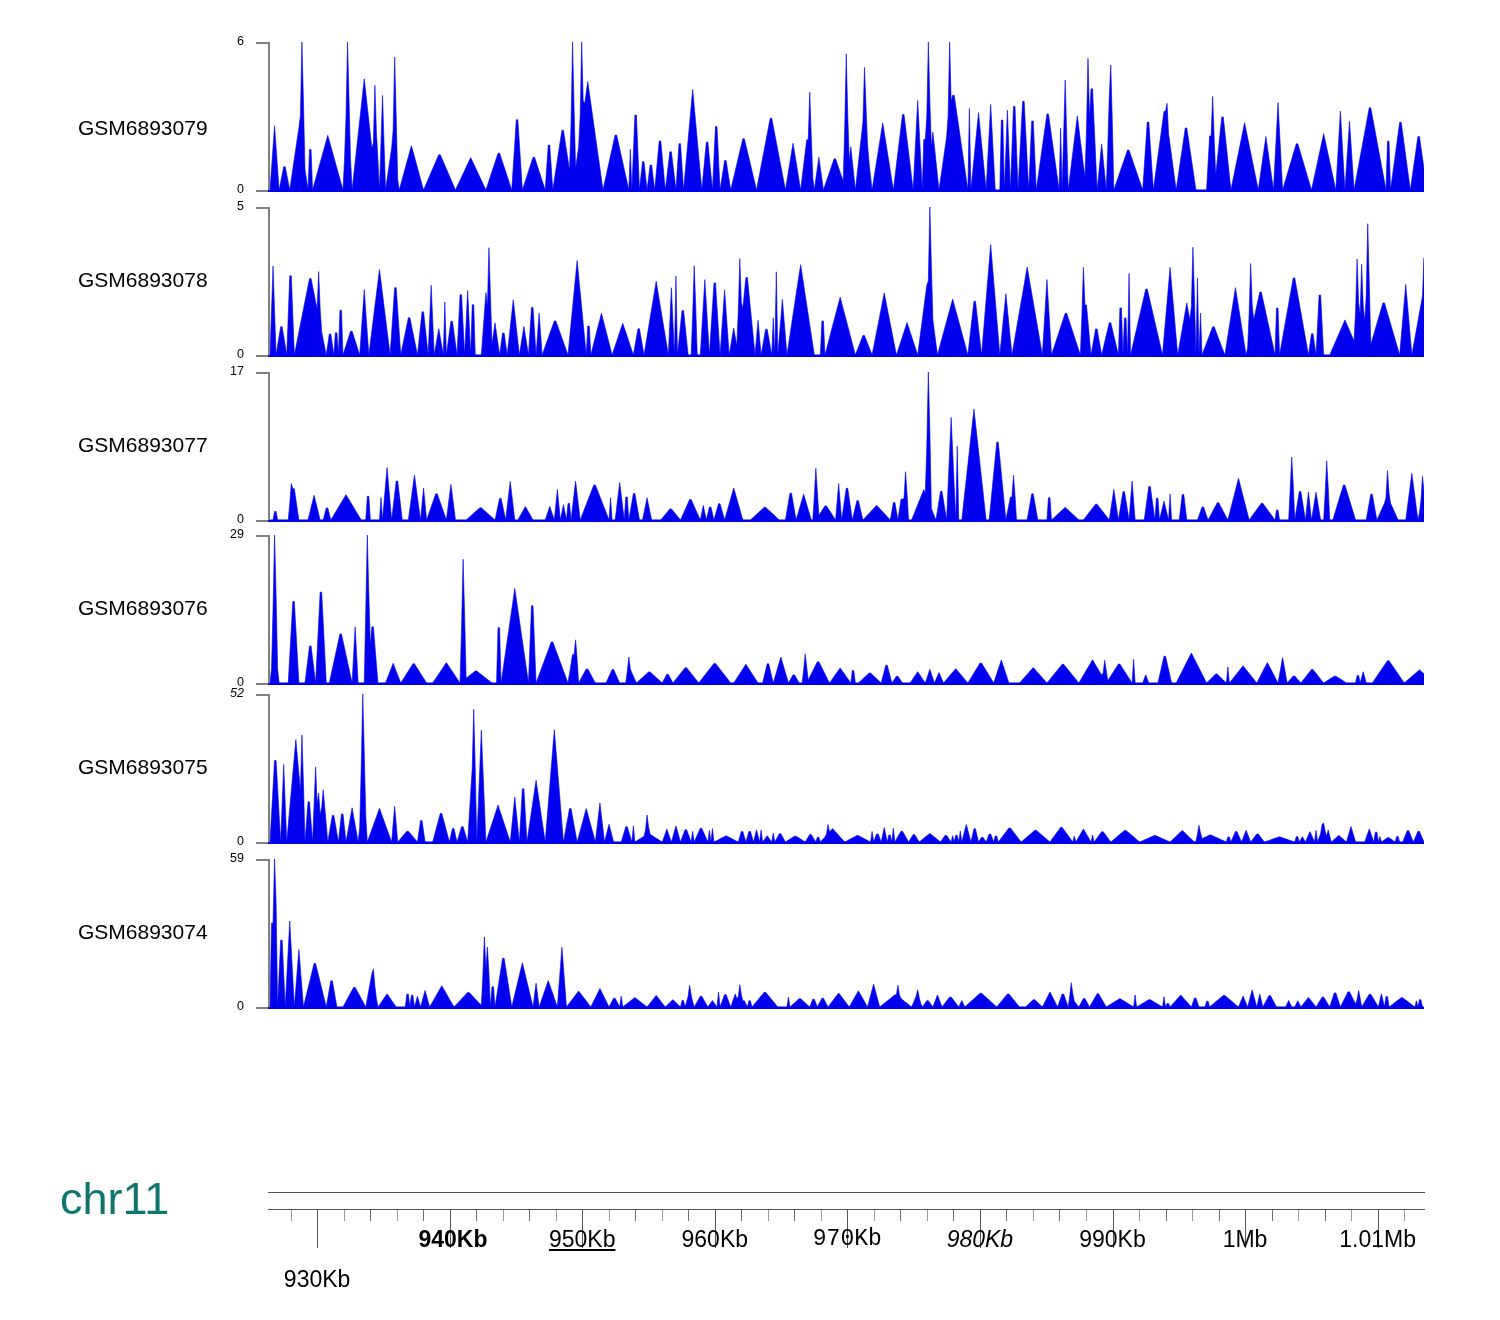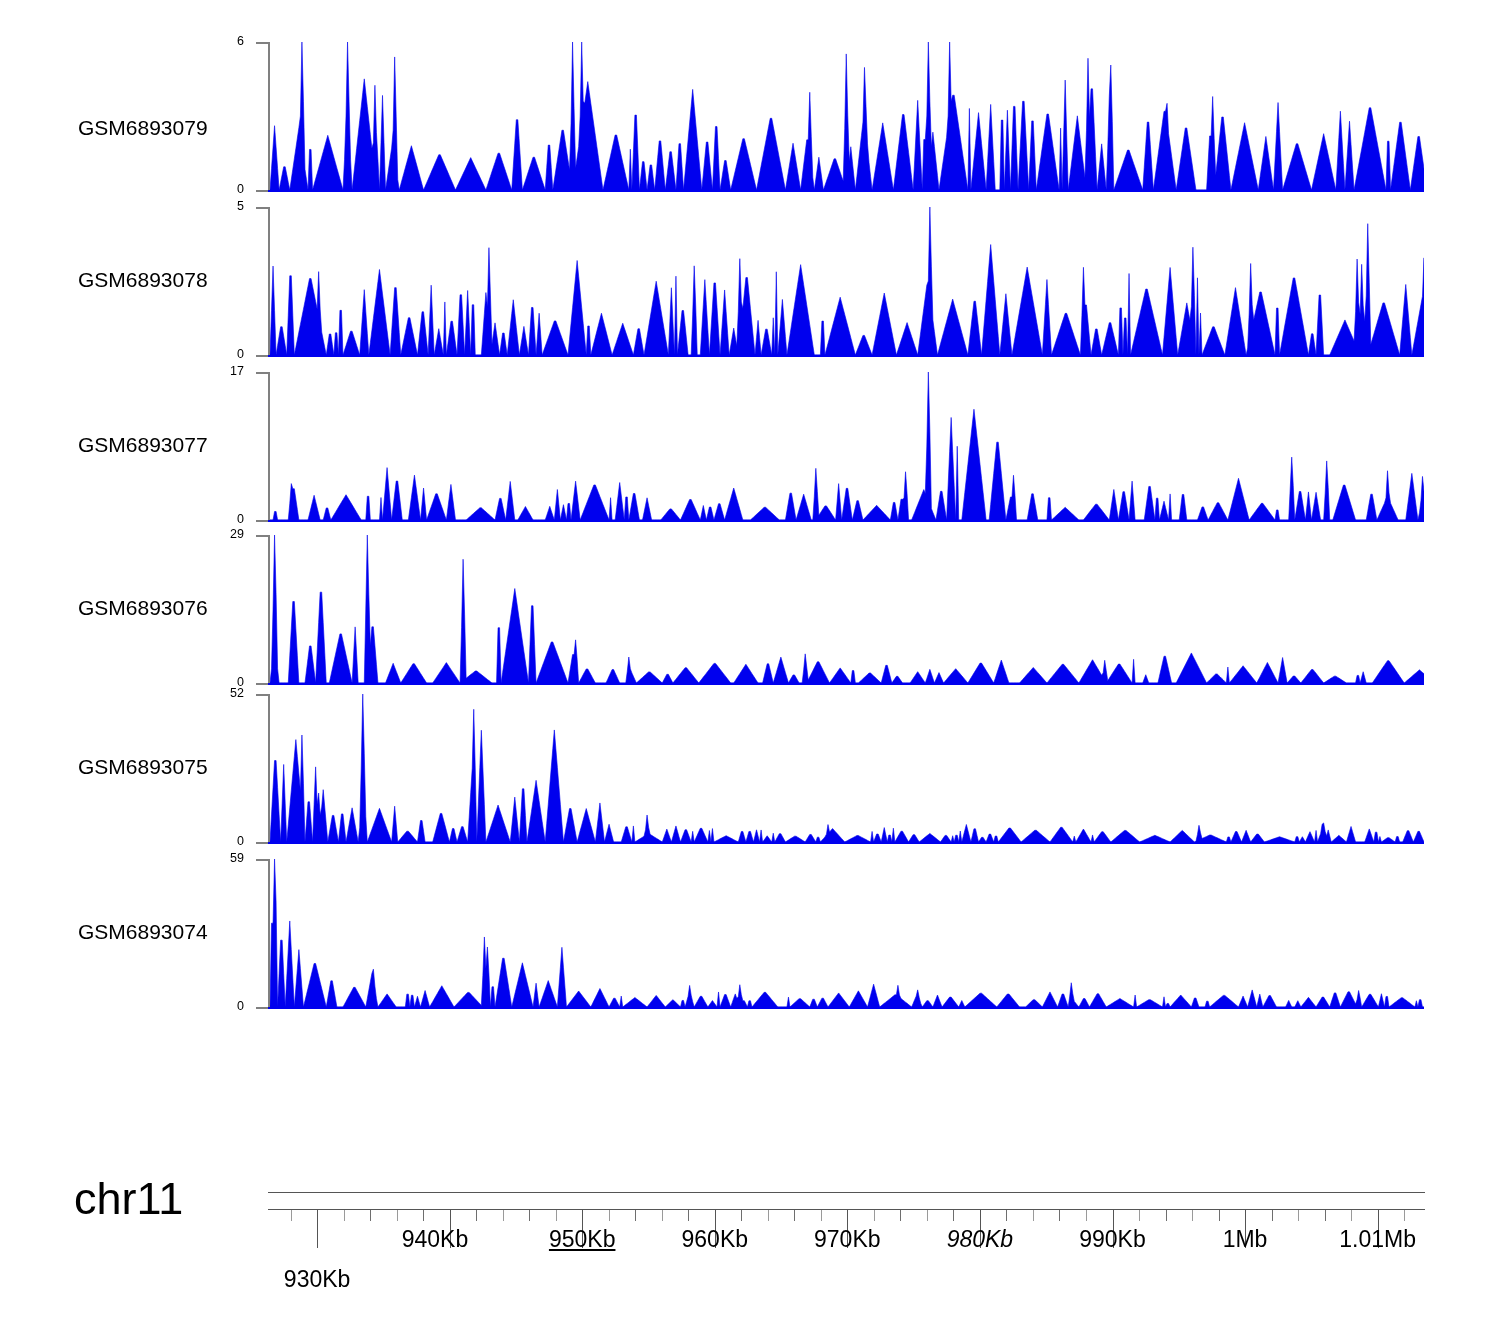--- a/index.html
+++ b/index.html
@@ -58,24 +58,24 @@
     left:270px;
     width:1154px;
     overflow:hidden;
   }
   .plot svg{display:block;width:100%;height:100%;}
 
   
   #ruler{position:absolute;left:0;top:1176px;width:1500px;height:110px;}
   #chrom-label{
     position:absolute;
-    left:74px;top:0px;
+    left:60px;top:0px;
     font-size:45px;
     line-height:45px;
-    color:#000000;
+    color:#0f766e;
     letter-spacing:0px;
     white-space:nowrap;
   }
   #ruler-top-line{
     position:absolute;
     left:268px;top:16px;
     width:1157px;height:1px;
     background:#555555;
   }
   #ruler-axis-line{
@@ -162,21 +162,21 @@
             <path d="M0,148 L0.00,148.00 L1.52,133.80 L3.04,74.00 L4.56,0.00 L6.08,59.20 L7.60,133.80 L9.12,148.00 L10.64,148.00 L12.16,148.00 L13.68,148.00 L15.20,148.00 L16.72,148.00 L18.25,148.00 L19.77,120.84 L21.29,93.68 L22.81,66.52 L24.33,66.52 L25.85,93.68 L27.37,120.84 L28.89,148.00 L30.41,148.00 L31.93,148.00 L33.45,148.00 L34.97,148.00 L36.49,135.65 L38.01,123.30 L39.53,110.95 L41.05,110.95 L42.57,123.30 L44.09,135.65 L45.61,148.00 L47.13,117.71 L48.65,87.43 L50.17,57.14 L51.69,57.14 L53.21,87.43 L54.74,117.71 L56.26,148.00 L57.78,148.00 L59.30,148.00 L60.82,140.98 L62.34,133.97 L63.86,126.95 L65.38,119.93 L66.90,112.91 L68.42,105.90 L69.94,98.88 L71.46,98.88 L72.98,105.90 L74.50,112.91 L76.02,119.93 L77.54,126.95 L79.06,133.97 L80.58,140.98 L82.10,148.00 L83.62,119.95 L85.14,91.89 L86.66,119.95 L88.18,148.00 L89.70,148.00 L91.23,148.00 L92.75,148.00 L94.27,148.00 L95.79,74.00 L97.31,0.00 L98.83,59.20 L100.35,110.55 L101.87,91.82 L103.39,91.82 L104.91,110.55 L106.43,129.27 L107.95,148.00 L109.47,148.00 L110.99,148.00 L112.51,148.00 L114.03,148.00 L115.55,148.00 L117.07,144.05 L118.59,140.11 L120.11,136.16 L121.63,132.22 L123.15,128.27 L124.67,132.22 L126.19,136.16 L127.72,140.11 L129.24,144.05 L130.76,148.00 L132.28,145.60 L133.80,143.19 L135.32,140.79 L136.84,138.38 L138.36,135.98 L139.88,133.57 L141.40,131.17 L142.92,128.76 L144.44,128.76 L145.96,131.17 L147.48,133.57 L149.00,135.98 L150.52,138.38 L152.04,140.79 L153.56,143.19 L155.08,145.60 L156.60,148.00 L158.12,148.00 L159.64,148.00 L161.16,148.00 L162.69,148.00 L164.21,145.73 L165.73,143.47 L167.25,141.20 L168.77,138.94 L170.29,136.67 L171.81,134.41 L173.33,132.14 L174.85,129.87 L176.37,127.61 L177.89,129.87 L179.41,132.14 L180.93,134.41 L182.45,136.67 L183.97,138.94 L185.49,141.20 L187.01,143.47 L188.53,145.73 L190.05,148.00 L191.57,92.30 L193.09,24.22 L194.61,79.92 L196.13,143.21 L197.65,142.01 L199.18,140.82 L200.70,139.62 L202.22,138.42 L203.74,137.22 L205.26,136.03 L206.78,136.03 L208.30,137.22 L209.82,138.42 L211.34,139.62 L212.86,140.82 L214.38,142.01 L215.90,143.21 L217.42,144.41 L218.94,145.61 L220.46,146.80 L221.98,148.00 L223.50,148.00 L225.02,148.00 L226.54,148.00 L228.06,92.73 L229.58,92.73 L231.10,148.00 L232.62,137.50 L234.14,127.01 L235.67,116.51 L237.19,106.01 L238.71,95.52 L240.23,85.02 L241.75,74.53 L243.27,64.03 L244.79,53.53 L246.31,64.03 L247.83,74.53 L249.35,85.02 L250.87,95.52 L252.39,106.01 L253.91,116.51 L255.43,127.01 L256.95,137.50 L258.47,148.00 L259.99,109.39 L261.51,70.78 L263.03,70.78 L264.55,109.39 L266.07,148.00 L267.59,143.89 L269.11,139.79 L270.64,135.68 L272.16,131.58 L273.68,127.47 L275.20,123.36 L276.72,119.26 L278.24,115.15 L279.76,111.04 L281.28,106.94 L282.80,106.94 L284.32,111.04 L285.84,115.15 L287.36,119.26 L288.88,123.36 L290.40,127.47 L291.92,131.58 L293.44,135.68 L294.96,139.79 L296.48,143.89 L298.00,148.00 L299.52,138.53 L301.04,129.06 L302.56,119.59 L304.08,119.59 L305.60,104.85 L307.13,124.27 L308.65,148.00 L310.17,145.19 L311.69,142.38 L313.21,139.57 L314.73,136.76 L316.25,133.95 L317.77,133.95 L319.29,136.76 L320.81,139.57 L322.33,142.38 L323.85,145.19 L325.37,148.00 L326.89,148.00 L328.41,148.00 L329.93,148.00 L331.45,148.00 L332.97,148.00 L334.49,148.00 L336.01,148.00 L337.53,144.64 L339.05,141.28 L340.57,137.93 L342.09,134.57 L343.62,134.57 L345.14,137.93 L346.66,141.28 L348.18,144.64 L349.70,148.00 L351.22,148.00 L352.74,148.00 L354.26,148.00 L355.78,148.00 L357.30,136.31 L358.82,122.01 L360.34,133.71 L361.86,137.92 L363.38,141.28 L364.90,144.64 L366.42,148.00 L367.94,146.61 L369.46,145.23 L370.98,143.84 L372.50,142.46 L374.02,141.07 L375.54,139.69 L377.06,138.30 L378.58,136.92 L380.11,136.92 L381.63,138.30 L383.15,139.69 L384.67,141.07 L386.19,142.46 L387.71,143.84 L389.23,145.23 L390.75,146.61 L392.27,148.00 L393.79,145.10 L395.31,142.20 L396.83,139.30 L398.35,139.30 L399.87,142.20 L401.39,145.10 L402.91,148.00 L404.43,146.09 L405.95,144.18 L407.47,142.27 L408.99,140.36 L410.51,138.46 L412.03,136.55 L413.55,134.64 L415.08,132.73 L416.60,132.73 L418.12,134.64 L419.64,136.55 L421.16,138.46 L422.68,140.36 L424.20,142.27 L425.72,144.18 L427.24,146.09 L428.76,148.00 L430.28,146.04 L431.80,144.08 L433.32,142.12 L434.84,140.16 L436.36,138.19 L437.88,136.23 L439.40,134.27 L440.92,132.31 L442.44,130.35 L443.96,128.39 L445.48,128.39 L447.00,130.35 L448.52,132.31 L450.04,134.27 L451.57,136.23 L453.09,138.19 L454.61,140.16 L456.13,142.12 L457.65,144.08 L459.17,146.04 L460.69,148.00 L462.21,148.00 L463.73,148.00 L465.25,145.66 L466.77,143.31 L468.29,140.97 L469.81,138.63 L471.33,136.29 L472.85,133.94 L474.37,131.60 L475.89,129.26 L477.41,131.60 L478.93,133.94 L480.45,136.29 L481.97,138.63 L483.49,140.97 L485.01,143.31 L486.53,145.66 L488.06,148.00 L489.58,148.00 L491.10,148.00 L492.62,148.00 L494.14,141.61 L495.66,135.21 L497.18,128.82 L498.70,128.82 L500.22,135.21 L501.74,141.61 L503.26,148.00 L504.78,142.82 L506.30,137.63 L507.82,132.45 L509.34,127.26 L510.86,122.08 L512.38,127.26 L513.90,132.45 L515.42,137.63 L516.94,142.82 L518.46,148.00 L519.98,145.30 L521.50,142.61 L523.03,139.91 L524.55,139.91 L526.07,142.61 L527.59,145.30 L529.11,148.00 L530.63,148.00 L532.15,148.00 L533.67,134.89 L535.19,118.87 L536.71,131.98 L538.23,144.97 L539.75,141.94 L541.27,138.91 L542.79,135.88 L544.31,132.85 L545.83,129.82 L547.35,126.80 L548.87,126.80 L550.39,129.82 L551.91,132.85 L553.43,135.88 L554.95,138.91 L556.47,141.94 L557.99,144.97 L559.52,148.00 L561.04,145.84 L562.56,143.68 L564.08,141.53 L565.60,139.37 L567.12,137.21 L568.64,135.05 L570.16,132.90 L571.68,135.05 L573.20,137.21 L574.72,139.37 L576.24,141.53 L577.76,143.68 L579.28,145.84 L580.80,148.00 L582.32,135.61 L583.84,135.61 L585.36,148.00 L586.88,148.00 L588.40,148.00 L589.92,146.58 L591.44,145.16 L592.96,143.73 L594.48,142.31 L596.01,140.89 L597.53,139.47 L599.05,138.04 L600.57,138.04 L602.09,139.47 L603.61,140.89 L605.13,142.31 L606.65,143.73 L608.17,145.16 L609.69,146.58 L611.21,148.00 L612.73,142.12 L614.25,136.24 L615.77,130.36 L617.29,130.36 L618.81,136.24 L620.33,142.12 L621.85,148.00 L623.37,145.78 L624.89,143.56 L626.41,141.33 L627.93,141.33 L629.45,143.56 L630.97,145.78 L632.50,148.00 L634.02,148.00 L635.54,148.00 L637.06,148.00 L638.58,148.00 L640.10,148.00 L641.62,145.74 L643.14,143.47 L644.66,141.21 L646.18,138.94 L647.70,136.68 L649.22,138.94 L650.74,141.21 L652.26,143.47 L653.78,145.74 L655.30,148.00 L656.82,143.45 L658.34,138.90 L659.86,134.35 L661.38,138.90 L662.90,143.45 L664.42,148.00 L665.94,144.53 L667.47,141.06 L668.99,137.60 L670.51,141.06 L672.03,144.53 L673.55,148.00 L675.07,146.21 L676.59,144.42 L678.11,142.62 L679.63,140.83 L681.15,139.04 L682.67,137.25 L684.19,135.45 L685.71,133.66 L687.23,135.45 L688.75,137.25 L690.27,139.04 L691.79,140.83 L693.31,142.62 L694.83,144.42 L696.35,146.21 L697.87,148.00 L699.39,145.51 L700.91,143.03 L702.43,140.54 L703.96,138.06 L705.48,135.57 L707.00,133.08 L708.52,130.60 L710.04,128.11 L711.56,128.11 L713.08,130.60 L714.60,133.08 L716.12,135.57 L717.64,138.06 L719.16,140.54 L720.68,143.03 L722.20,145.51 L723.72,148.00 L725.24,143.42 L726.76,138.85 L728.28,134.27 L729.80,129.69 L731.32,125.12 L732.84,129.69 L734.36,134.27 L735.88,138.85 L737.40,143.42 L738.92,148.00 L740.45,148.00 L741.97,148.00 L743.49,148.00 L745.01,148.00 L746.53,148.00 L748.05,148.00 L749.57,148.00 L751.09,146.27 L752.61,144.55 L754.13,142.82 L755.65,141.09 L757.17,139.37 L758.69,137.64 L760.21,135.91 L761.73,134.19 L763.25,132.46 L764.77,134.19 L766.29,135.91 L767.81,137.64 L769.33,139.37 L770.85,141.09 L772.37,142.82 L773.89,144.55 L775.42,146.27 L776.94,148.00 L778.46,146.13 L779.98,144.26 L781.50,142.39 L783.02,140.52 L784.54,138.66 L786.06,136.79 L787.58,134.92 L789.10,133.05 L790.62,131.18 L792.14,129.31 L793.66,129.31 L795.18,131.18 L796.70,133.05 L798.22,134.92 L799.74,136.79 L801.26,138.66 L802.78,140.52 L804.30,142.39 L805.82,144.26 L807.34,146.13 L808.86,148.00 L810.38,145.42 L811.91,142.83 L813.43,140.25 L814.95,137.66 L816.47,135.08 L817.99,132.49 L819.51,129.91 L821.03,127.33 L822.55,124.74 L824.07,127.33 L825.59,129.91 L827.11,132.49 L828.63,135.08 L830.15,137.66 L831.67,140.25 L833.19,137.78 L834.71,125.30 L836.23,135.51 L837.75,145.64 L839.27,143.27 L840.79,140.91 L842.31,138.55 L843.83,136.18 L845.35,133.82 L846.87,131.46 L848.40,129.09 L849.92,129.09 L851.44,131.46 L852.96,133.82 L854.48,136.18 L856.00,138.55 L857.52,140.91 L859.04,143.27 L860.56,145.64 L862.08,148.00 L863.60,124.27 L865.12,148.00 L866.64,148.00 L868.16,148.00 L869.68,148.00 L871.20,148.00 L872.72,148.00 L874.24,143.86 L875.76,139.71 L877.28,143.86 L878.80,148.00 L880.32,148.00 L881.84,148.00 L883.36,148.00 L884.89,148.00 L886.41,148.00 L887.93,148.00 L889.45,141.30 L890.97,134.61 L892.49,127.91 L894.01,121.22 L895.53,121.22 L897.05,127.91 L898.57,134.61 L900.09,141.30 L901.61,148.00 L903.13,148.00 L904.65,148.00 L906.17,148.00 L907.69,145.00 L909.21,141.99 L910.73,138.99 L912.25,135.98 L913.77,132.98 L915.29,129.97 L916.81,126.97 L918.33,123.96 L919.86,120.96 L921.38,117.95 L922.90,120.96 L924.42,123.96 L925.94,126.97 L927.46,129.97 L928.98,132.98 L930.50,135.98 L932.02,138.99 L933.54,141.99 L935.06,145.00 L936.58,148.00 L938.10,146.50 L939.62,144.99 L941.14,143.49 L942.66,141.98 L944.18,140.48 L945.70,138.97 L947.22,138.97 L948.74,140.48 L950.26,141.98 L951.78,143.49 L953.30,144.99 L954.82,146.50 L956.35,148.00 L957.87,132.00 L959.39,148.00 L960.91,146.09 L962.43,144.17 L963.95,142.26 L965.47,140.35 L966.99,138.43 L968.51,136.52 L970.03,134.61 L971.55,132.69 L973.07,130.78 L974.59,132.69 L976.11,134.61 L977.63,136.52 L979.15,138.43 L980.67,140.35 L982.19,142.26 L983.71,144.17 L985.23,146.09 L986.75,148.00 L988.27,145.06 L989.79,142.13 L991.31,139.19 L992.84,136.26 L994.36,133.32 L995.88,130.39 L997.40,127.45 L998.92,130.39 L1000.44,133.32 L1001.96,136.26 L1003.48,139.19 L1005.00,142.13 L1006.52,145.06 L1008.04,148.00 L1009.56,139.51 L1011.08,131.01 L1012.60,122.52 L1014.12,131.01 L1015.64,139.51 L1017.16,148.00 L1018.68,146.25 L1020.20,144.49 L1021.72,142.74 L1023.24,140.99 L1024.76,140.99 L1026.28,142.74 L1027.81,144.49 L1029.33,146.25 L1030.85,148.00 L1032.37,146.07 L1033.89,144.14 L1035.41,142.21 L1036.93,140.28 L1038.45,138.35 L1039.97,136.42 L1041.49,134.49 L1043.01,134.49 L1044.53,136.42 L1046.05,138.35 L1047.57,140.28 L1049.09,142.21 L1050.61,144.14 L1052.13,146.07 L1053.65,148.00 L1055.17,147.02 L1056.69,146.05 L1058.21,145.07 L1059.73,144.10 L1061.25,143.12 L1062.77,142.15 L1064.30,141.17 L1065.82,141.17 L1067.34,142.15 L1068.86,143.12 L1070.38,144.10 L1071.90,145.07 L1073.42,146.05 L1074.94,147.02 L1076.46,148.00 L1077.98,148.00 L1079.50,148.00 L1081.02,148.00 L1082.54,148.00 L1084.06,148.00 L1085.58,148.00 L1087.10,140.41 L1088.62,140.41 L1090.14,148.00 L1091.66,142.36 L1093.18,136.73 L1094.70,142.36 L1096.22,148.00 L1097.74,148.00 L1099.26,148.00 L1100.79,148.00 L1102.31,148.00 L1103.83,145.77 L1105.35,143.54 L1106.87,141.30 L1108.39,139.07 L1109.91,136.84 L1111.43,134.61 L1112.95,132.37 L1114.47,130.14 L1115.99,127.91 L1117.51,125.68 L1119.03,125.68 L1120.55,127.91 L1122.07,130.14 L1123.59,132.37 L1125.11,134.61 L1126.63,136.84 L1128.15,139.07 L1129.67,141.30 L1131.19,143.54 L1132.71,145.77 L1134.23,148.00 L1135.75,146.68 L1137.28,145.37 L1138.80,144.05 L1140.32,142.74 L1141.84,141.42 L1143.36,140.10 L1144.88,138.79 L1146.40,137.47 L1147.92,136.16 L1149.44,134.84 L1150.96,136.16 L1152.48,137.47 L1154.00,138.79 L1154.00,148 Z" fill="#0000EE" stroke="#0000EE" stroke-width="0.6"></path>
           </svg>
         </div>
         <div class="baseline" style="top: 683px;"></div>
       </div>
       <div class="track" style="top: 0px;">
         <div class="track-label" style="top: 755px;">GSM6893075</div>
         <div class="axis-v" style="top: 694px; height: 148px;"></div>
         <div class="axis-tick-top" style="top: 694px;"></div>
         <div class="axis-tick-bot" style="top: 842px;"></div>
-        <div class="axis-max" style="top: 686px;">52</div>
+        <div class="axis-max" style="top: 686px; font-style: italic;">52</div>
         <div class="axis-min" style="top: 834px;">0</div>
         <div class="plot" style="top: 694px; height: 148px;">
           <svg viewBox="0 0 1154 148" preserveAspectRatio="none">
             <path d="M0,148 L0.00,148.00 L1.52,120.86 L3.04,93.72 L4.56,66.57 L6.08,66.57 L7.60,93.72 L9.12,120.86 L10.64,148.00 L12.16,109.23 L13.68,70.46 L15.20,109.23 L16.72,148.00 L18.25,130.93 L19.77,113.86 L21.29,96.79 L22.81,79.73 L24.33,62.66 L25.85,45.59 L27.37,62.66 L28.89,79.73 L30.41,96.79 L31.93,41.01 L33.45,89.15 L34.97,148.00 L36.49,127.90 L38.01,107.80 L39.53,107.80 L41.05,127.90 L42.57,148.00 L44.09,110.44 L45.61,72.88 L47.13,110.44 L48.65,99.06 L50.17,121.08 L51.69,113.11 L53.21,95.66 L54.74,113.11 L56.26,130.55 L57.78,148.00 L59.30,139.14 L60.82,130.29 L62.34,121.43 L63.86,121.43 L65.38,130.29 L66.90,139.14 L68.42,148.00 L69.94,133.96 L71.46,119.92 L72.98,119.92 L74.50,133.96 L76.02,148.00 L77.54,139.46 L79.06,130.91 L80.58,122.37 L82.10,113.82 L83.62,122.37 L85.14,130.91 L86.66,139.46 L88.18,148.00 L89.70,133.83 L91.23,74.00 L92.75,0.00 L94.27,59.20 L95.79,122.54 L97.31,148.00 L98.83,143.80 L100.35,139.59 L101.87,135.39 L103.39,131.18 L104.91,126.98 L106.43,122.78 L107.95,118.57 L109.47,114.37 L110.99,118.57 L112.51,122.78 L114.03,126.98 L115.55,131.18 L117.07,135.39 L118.59,139.59 L120.11,143.80 L121.63,148.00 L123.15,130.08 L124.67,112.16 L126.19,130.08 L127.72,148.00 L129.24,146.20 L130.76,144.40 L132.28,142.60 L133.80,140.80 L135.32,138.99 L136.84,137.19 L138.36,137.19 L139.88,138.99 L141.40,140.80 L142.92,142.60 L144.44,144.40 L145.96,146.20 L147.48,148.00 L149.00,137.28 L150.52,126.56 L152.04,126.56 L153.56,137.28 L155.08,148.00 L156.60,148.00 L158.12,148.00 L159.64,148.00 L161.16,148.00 L162.69,148.00 L164.21,142.29 L165.73,136.57 L167.25,130.86 L168.77,125.15 L170.29,119.44 L171.81,119.44 L173.33,125.15 L174.85,130.86 L176.37,136.57 L177.89,142.29 L179.41,148.00 L180.93,141.30 L182.45,134.60 L183.97,134.60 L185.49,141.30 L187.01,148.00 L188.53,142.88 L190.05,137.77 L191.57,132.65 L193.09,132.65 L194.61,137.77 L196.13,142.88 L197.65,148.00 L199.18,123.40 L200.70,98.81 L202.22,74.21 L203.74,15.28 L205.26,75.00 L206.78,148.00 L208.30,110.74 L209.82,73.47 L211.34,36.21 L212.86,73.47 L214.38,110.74 L215.90,148.00 L217.42,143.38 L218.94,138.76 L220.46,134.14 L221.98,129.52 L223.50,124.90 L225.02,120.28 L226.54,115.66 L228.06,111.04 L229.58,115.66 L231.10,120.28 L232.62,124.90 L234.14,129.52 L235.67,134.14 L237.19,138.76 L238.71,143.38 L240.23,148.00 L241.75,133.03 L243.27,118.06 L244.79,103.09 L246.31,118.06 L247.83,133.03 L249.35,148.00 L250.87,121.42 L252.39,94.83 L253.91,94.83 L255.43,121.42 L256.95,148.00 L258.47,137.72 L259.99,127.44 L261.51,117.16 L263.03,106.88 L264.55,96.60 L266.07,86.32 L267.59,96.60 L269.11,106.88 L270.64,117.16 L272.16,127.44 L273.68,137.72 L275.20,148.00 L276.72,129.32 L278.24,110.65 L279.76,91.97 L281.28,73.29 L282.80,54.61 L284.32,35.94 L285.84,54.61 L287.36,73.29 L288.88,91.97 L290.40,110.65 L291.92,129.32 L293.44,148.00 L294.96,139.65 L296.48,131.31 L298.00,122.96 L299.52,114.62 L301.04,114.62 L302.56,122.96 L304.08,131.31 L305.60,139.65 L307.13,148.00 L308.65,142.42 L310.17,136.85 L311.69,131.27 L313.21,125.69 L314.73,120.11 L316.25,114.54 L317.77,120.11 L319.29,125.69 L320.81,131.27 L322.33,136.85 L323.85,142.42 L325.37,148.00 L326.89,134.98 L328.41,121.96 L329.93,108.95 L331.45,121.96 L332.97,134.98 L334.49,148.00 L336.01,142.08 L337.53,136.16 L339.05,130.24 L340.57,136.16 L342.09,142.08 L343.62,148.00 L345.14,148.00 L346.66,148.00 L348.18,148.00 L349.70,148.00 L351.22,148.00 L352.74,142.94 L354.26,137.88 L355.78,132.83 L357.30,132.83 L358.82,137.88 L360.34,142.94 L361.86,148.00 L363.38,131.95 L364.90,148.00 L366.42,147.04 L367.94,146.08 L369.46,145.12 L370.98,144.16 L372.50,143.20 L374.02,142.24 L375.54,135.84 L377.06,120.99 L378.58,133.14 L380.11,140.33 L381.63,141.29 L383.15,142.24 L384.67,143.20 L386.19,144.16 L387.71,145.12 L389.23,146.08 L390.75,147.04 L392.27,148.00 L393.79,143.71 L395.31,139.42 L396.83,135.12 L398.35,139.42 L399.87,143.71 L401.39,148.00 L402.91,142.65 L404.43,137.29 L405.95,131.94 L407.47,137.29 L408.99,142.65 L410.51,148.00 L412.03,143.91 L413.55,139.83 L415.08,135.74 L416.60,135.74 L418.12,139.83 L419.64,143.91 L421.16,148.00 L422.68,137.33 L424.20,148.00 L425.72,144.58 L427.24,141.17 L428.76,137.75 L430.28,134.34 L431.80,134.34 L433.32,137.75 L434.84,141.17 L436.36,144.58 L437.88,148.00 L439.40,136.52 L440.92,148.00 L442.44,134.52 L443.96,148.00 L445.48,147.21 L447.00,146.42 L448.52,145.63 L450.04,144.85 L451.57,144.06 L453.09,143.27 L454.61,142.48 L456.13,141.69 L457.65,142.48 L459.17,143.27 L460.69,144.06 L462.21,144.85 L463.73,145.63 L465.25,146.42 L466.77,147.21 L468.29,148.00 L469.81,142.74 L471.33,137.47 L472.85,137.47 L474.37,142.74 L475.89,148.00 L477.41,142.72 L478.93,137.45 L480.45,137.45 L481.97,142.72 L483.49,148.00 L485.01,141.91 L486.53,135.81 L488.06,141.91 L489.58,148.00 L491.10,135.94 L492.62,148.00 L494.14,145.94 L495.66,143.87 L497.18,141.81 L498.70,143.87 L500.22,145.94 L501.74,148.00 L503.26,139.16 L504.78,148.00 L506.30,145.23 L507.82,142.45 L509.34,139.68 L510.86,139.68 L512.38,142.45 L513.90,145.23 L515.42,148.00 L516.94,147.03 L518.46,146.06 L519.98,145.09 L521.50,144.12 L523.03,143.15 L524.55,142.18 L526.07,142.18 L527.59,143.15 L529.11,144.12 L530.63,145.09 L532.15,146.06 L533.67,147.03 L535.19,148.00 L536.71,145.49 L538.23,142.97 L539.75,140.46 L541.27,140.46 L542.79,142.97 L544.31,145.49 L545.83,148.00 L547.35,143.15 L548.87,143.15 L550.39,148.00 L551.91,146.31 L553.43,144.63 L554.95,142.94 L556.47,140.13 L557.99,130.52 L559.52,137.89 L561.04,136.20 L562.56,134.52 L564.08,136.20 L565.60,137.89 L567.12,139.57 L568.64,141.26 L570.16,142.94 L571.68,144.63 L573.20,146.31 L574.72,148.00 L576.24,147.20 L577.76,146.40 L579.28,145.59 L580.80,144.79 L582.32,143.99 L583.84,143.19 L585.36,142.38 L586.88,141.58 L588.40,141.58 L589.92,142.38 L591.44,143.19 L592.96,143.99 L594.48,144.79 L596.01,145.59 L597.53,146.40 L599.05,147.20 L600.57,148.00 L602.09,137.43 L603.61,148.00 L605.13,144.00 L606.65,140.00 L608.17,140.00 L609.69,144.00 L611.21,148.00 L612.73,140.80 L614.25,133.59 L615.77,140.80 L617.29,148.00 L618.81,141.07 L620.33,141.07 L621.85,148.00 L623.37,134.15 L624.89,148.00 L626.41,145.31 L627.93,142.62 L629.45,139.94 L630.97,137.25 L632.50,137.25 L634.02,139.94 L635.54,142.62 L637.06,145.31 L638.58,148.00 L640.10,145.55 L641.62,143.10 L643.14,140.64 L644.66,140.64 L646.18,143.10 L647.70,145.55 L649.22,148.00 L650.74,146.77 L652.26,145.55 L653.78,144.32 L655.30,143.09 L656.82,141.86 L658.34,140.64 L659.86,139.41 L661.38,140.64 L662.90,141.86 L664.42,143.09 L665.94,144.32 L667.47,145.55 L668.99,146.77 L670.51,148.00 L672.03,145.80 L673.55,143.59 L675.07,141.39 L676.59,141.39 L678.11,143.59 L679.63,145.80 L681.15,148.00 L682.67,141.73 L684.19,148.00 L685.71,141.23 L687.23,141.23 L688.75,148.00 L690.27,137.02 L691.79,148.00 L693.31,142.16 L694.83,136.32 L696.35,130.48 L697.87,136.32 L699.39,142.16 L700.91,148.00 L702.43,141.42 L703.96,134.84 L705.48,134.84 L707.00,141.42 L708.52,148.00 L710.04,145.67 L711.56,143.34 L713.08,143.34 L714.60,145.67 L716.12,148.00 L717.64,144.05 L719.16,140.11 L720.68,140.11 L722.20,144.05 L723.72,148.00 L725.24,142.01 L726.76,142.01 L728.28,148.00 L729.80,146.00 L731.32,144.00 L732.84,142.00 L734.36,140.00 L735.88,138.00 L737.40,136.00 L738.92,134.00 L740.45,134.00 L741.97,136.00 L743.49,138.00 L745.01,140.00 L746.53,142.00 L748.05,144.00 L749.57,146.00 L751.09,148.00 L752.61,146.70 L754.13,145.39 L755.65,144.09 L757.17,142.79 L758.69,141.49 L760.21,140.18 L761.73,138.88 L763.25,137.58 L764.77,136.28 L766.29,136.28 L767.81,137.58 L769.33,138.88 L770.85,140.18 L772.37,141.49 L773.89,142.79 L775.42,144.09 L776.94,145.39 L778.46,146.70 L779.98,148.00 L781.50,145.90 L783.02,143.80 L784.54,141.70 L786.06,139.61 L787.58,137.51 L789.10,135.41 L790.62,133.31 L792.14,133.31 L793.66,135.41 L795.18,137.51 L796.70,139.61 L798.22,141.70 L799.74,143.80 L801.26,145.90 L802.78,148.00 L804.30,142.10 L805.82,148.00 L807.34,145.41 L808.86,142.81 L810.38,140.22 L811.91,137.62 L813.43,135.03 L814.95,137.62 L816.47,140.22 L817.99,142.81 L819.51,145.41 L821.03,148.00 L822.55,140.96 L824.07,148.00 L825.59,145.95 L827.11,143.90 L828.63,141.84 L830.15,139.79 L831.67,137.74 L833.19,137.74 L834.71,139.79 L836.23,141.84 L837.75,143.90 L839.27,145.95 L840.79,148.00 L842.31,146.72 L843.83,145.43 L845.35,144.15 L846.87,142.86 L848.40,141.58 L849.92,140.29 L851.44,139.01 L852.96,137.73 L854.48,136.44 L856.00,136.44 L857.52,137.73 L859.04,139.01 L860.56,140.29 L862.08,141.58 L863.60,142.86 L865.12,144.15 L866.64,145.43 L868.16,146.72 L869.68,148.00 L871.20,147.33 L872.72,146.65 L874.24,145.98 L875.76,145.31 L877.28,144.64 L878.80,143.96 L880.32,143.29 L881.84,142.62 L883.36,141.95 L884.89,141.27 L886.41,141.95 L887.93,142.62 L889.45,143.29 L890.97,143.96 L892.49,144.64 L894.01,145.31 L895.53,145.98 L897.05,146.65 L898.57,147.33 L900.09,148.00 L901.61,146.55 L903.13,145.11 L904.65,143.66 L906.17,142.21 L907.69,140.77 L909.21,139.32 L910.73,137.87 L912.25,136.43 L913.77,137.87 L915.29,139.32 L916.81,140.77 L918.33,142.21 L919.86,143.66 L921.38,145.11 L922.90,146.55 L924.42,148.00 L925.94,147.30 L927.46,140.49 L928.98,131.30 L930.50,138.82 L932.02,144.52 L933.54,143.82 L935.06,143.13 L936.58,142.43 L938.10,141.73 L939.62,141.04 L941.14,141.04 L942.66,141.73 L944.18,142.43 L945.70,143.13 L947.22,143.82 L948.74,144.52 L950.26,145.21 L951.78,145.91 L953.30,146.61 L954.82,147.30 L956.35,148.00 L957.87,142.93 L959.39,142.93 L960.91,148.00 L962.43,144.52 L963.95,141.04 L965.47,137.55 L966.99,137.55 L968.51,141.04 L970.03,144.52 L971.55,148.00 L973.07,144.11 L974.59,140.22 L976.11,136.34 L977.63,140.22 L979.15,144.11 L980.67,148.00 L982.19,146.01 L983.71,144.02 L985.23,142.03 L986.75,140.05 L988.27,140.05 L989.79,142.03 L991.31,144.02 L992.84,146.01 L994.36,148.00 L995.88,147.47 L997.40,146.94 L998.92,146.41 L1000.44,145.89 L1001.96,145.36 L1003.48,144.83 L1005.00,144.30 L1006.52,143.77 L1008.04,143.24 L1009.56,142.72 L1011.08,143.24 L1012.60,143.77 L1014.12,144.30 L1015.64,144.83 L1017.16,145.36 L1018.68,145.89 L1020.20,146.41 L1021.72,146.94 L1023.24,147.47 L1024.76,148.00 L1026.28,142.65 L1027.81,142.65 L1029.33,148.00 L1030.85,145.34 L1032.37,142.69 L1033.89,145.34 L1035.41,148.00 L1036.93,144.54 L1038.45,141.09 L1039.97,137.63 L1041.49,141.09 L1043.01,144.54 L1044.53,148.00 L1046.05,136.43 L1047.57,148.00 L1049.09,143.84 L1050.61,139.69 L1052.13,130.21 L1053.65,128.94 L1055.17,137.52 L1056.69,141.96 L1058.21,135.92 L1059.73,141.96 L1061.25,148.00 L1062.77,146.67 L1064.30,145.33 L1065.82,144.00 L1067.34,142.66 L1068.86,141.33 L1070.38,142.66 L1071.90,144.00 L1073.42,145.33 L1074.94,146.67 L1076.46,148.00 L1077.98,142.82 L1079.50,137.64 L1081.02,132.45 L1082.54,137.64 L1084.06,142.82 L1085.58,148.00 L1087.10,148.00 L1088.62,148.00 L1090.14,148.00 L1091.66,148.00 L1093.18,148.00 L1094.70,148.00 L1096.22,143.64 L1097.74,139.28 L1099.26,134.92 L1100.79,139.28 L1102.31,143.64 L1103.83,148.00 L1105.35,138.15 L1106.87,138.15 L1108.39,148.00 L1109.91,142.49 L1111.43,148.00 L1112.95,146.91 L1114.47,145.82 L1115.99,144.72 L1117.51,143.63 L1119.03,143.63 L1120.55,144.72 L1122.07,145.82 L1123.59,146.91 L1125.11,148.00 L1126.63,142.60 L1128.15,142.60 L1129.67,148.00 L1131.19,148.00 L1132.71,148.00 L1134.23,144.22 L1135.75,140.43 L1137.28,136.65 L1138.80,136.65 L1140.32,140.43 L1141.84,144.22 L1143.36,148.00 L1144.88,144.46 L1146.40,140.91 L1147.92,137.37 L1149.44,137.37 L1150.96,140.91 L1152.48,144.46 L1154.00,148.00 L1154.00,148 Z" fill="#0000EE" stroke="#0000EE" stroke-width="0.6"></path>
           </svg>
         </div>
         <div class="baseline" style="top: 842px;"></div>
       </div>
       <div class="track" style="top: 0px;">
         <div class="track-label" style="top: 920px;">GSM6893074</div>
@@ -229,27 +229,27 @@
         <div class="tick minor-dim" style="left: 1192px;"></div>
         <div class="tick minor" style="left: 1218.5px;"></div>
         <div class="tick minor" style="left: 1271.5px;"></div>
         <div class="tick minor-dim" style="left: 1298.1px;"></div>
         <div class="tick minor" style="left: 1324.6px;"></div>
         <div class="tick minor-dim" style="left: 1351.1px;"></div>
         <div class="tick minor-dim" style="left: 1404.1px;"></div>
         <div class="tick major" style="left: 317.1px;"></div>
         <div class="tick-label" style="left: 317.1px; margin-top: 40px;">930Kb</div>
         <div class="tick major" style="left: 449.6px;"></div>
-        <div class="tick-label" style="left: 435px;">940Kb</div>
+        <div class="tick-label" style="left: 453px; font-weight: bold;">940Kb</div>
         <div class="tick major" style="left: 582.2px;"></div>
         <div class="tick-label" style="left: 582.2px; text-decoration: underline;">950Kb</div>
         <div class="tick major" style="left: 714.8px;"></div>
         <div class="tick-label" style="left: 714.8px;">960Kb</div>
         <div class="tick major" style="left: 847.3px;"></div>
-        <div class="tick-label" style="left: 847.3px;">970Kb</div>
+        <div class="tick-label" style="left: 847.3px; font-family: Liberation Mono, monospace;">970Kb</div>
         <div class="tick major" style="left: 979.9px;"></div>
         <div class="tick-label" style="left: 979.9px; font-style: italic;">980Kb</div>
         <div class="tick major" style="left: 1112.5px;"></div>
         <div class="tick-label" style="left: 1112.5px;">990Kb</div>
         <div class="tick major" style="left: 1245px;"></div>
         <div class="tick-label" style="left: 1245px;">1Mb</div>
         <div class="tick major" style="left: 1377.6px;"></div>
         <div class="tick-label" style="left: 1377.6px;">1.01Mb</div>
       </div>
   </div>

